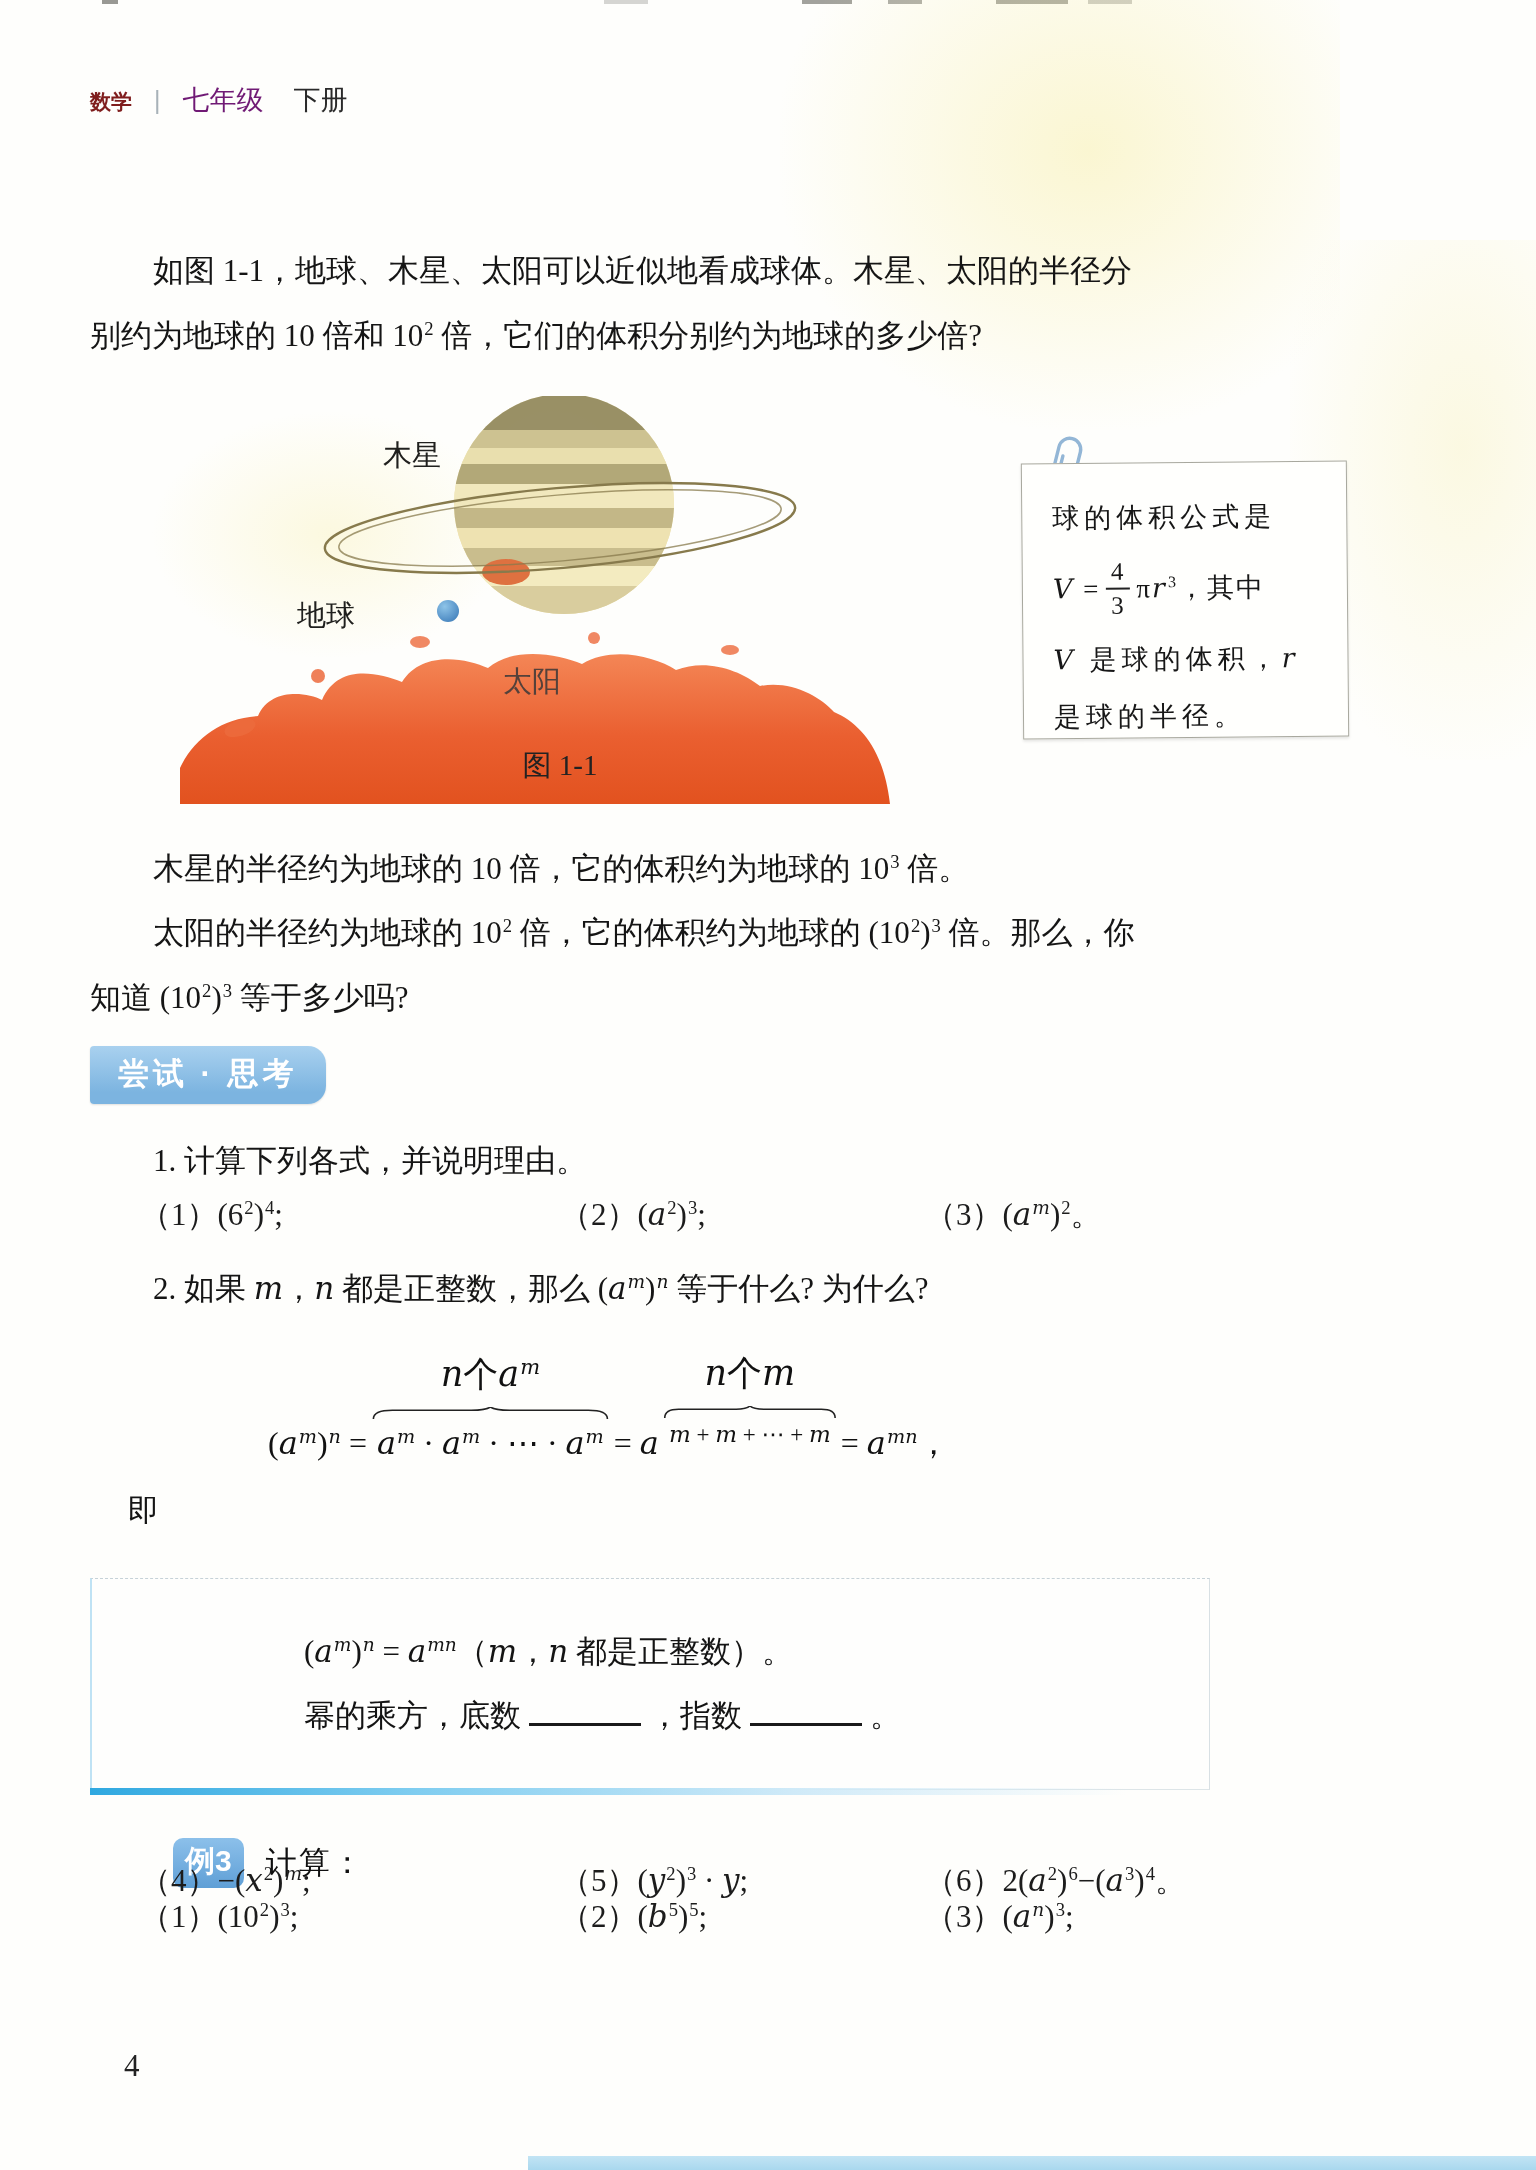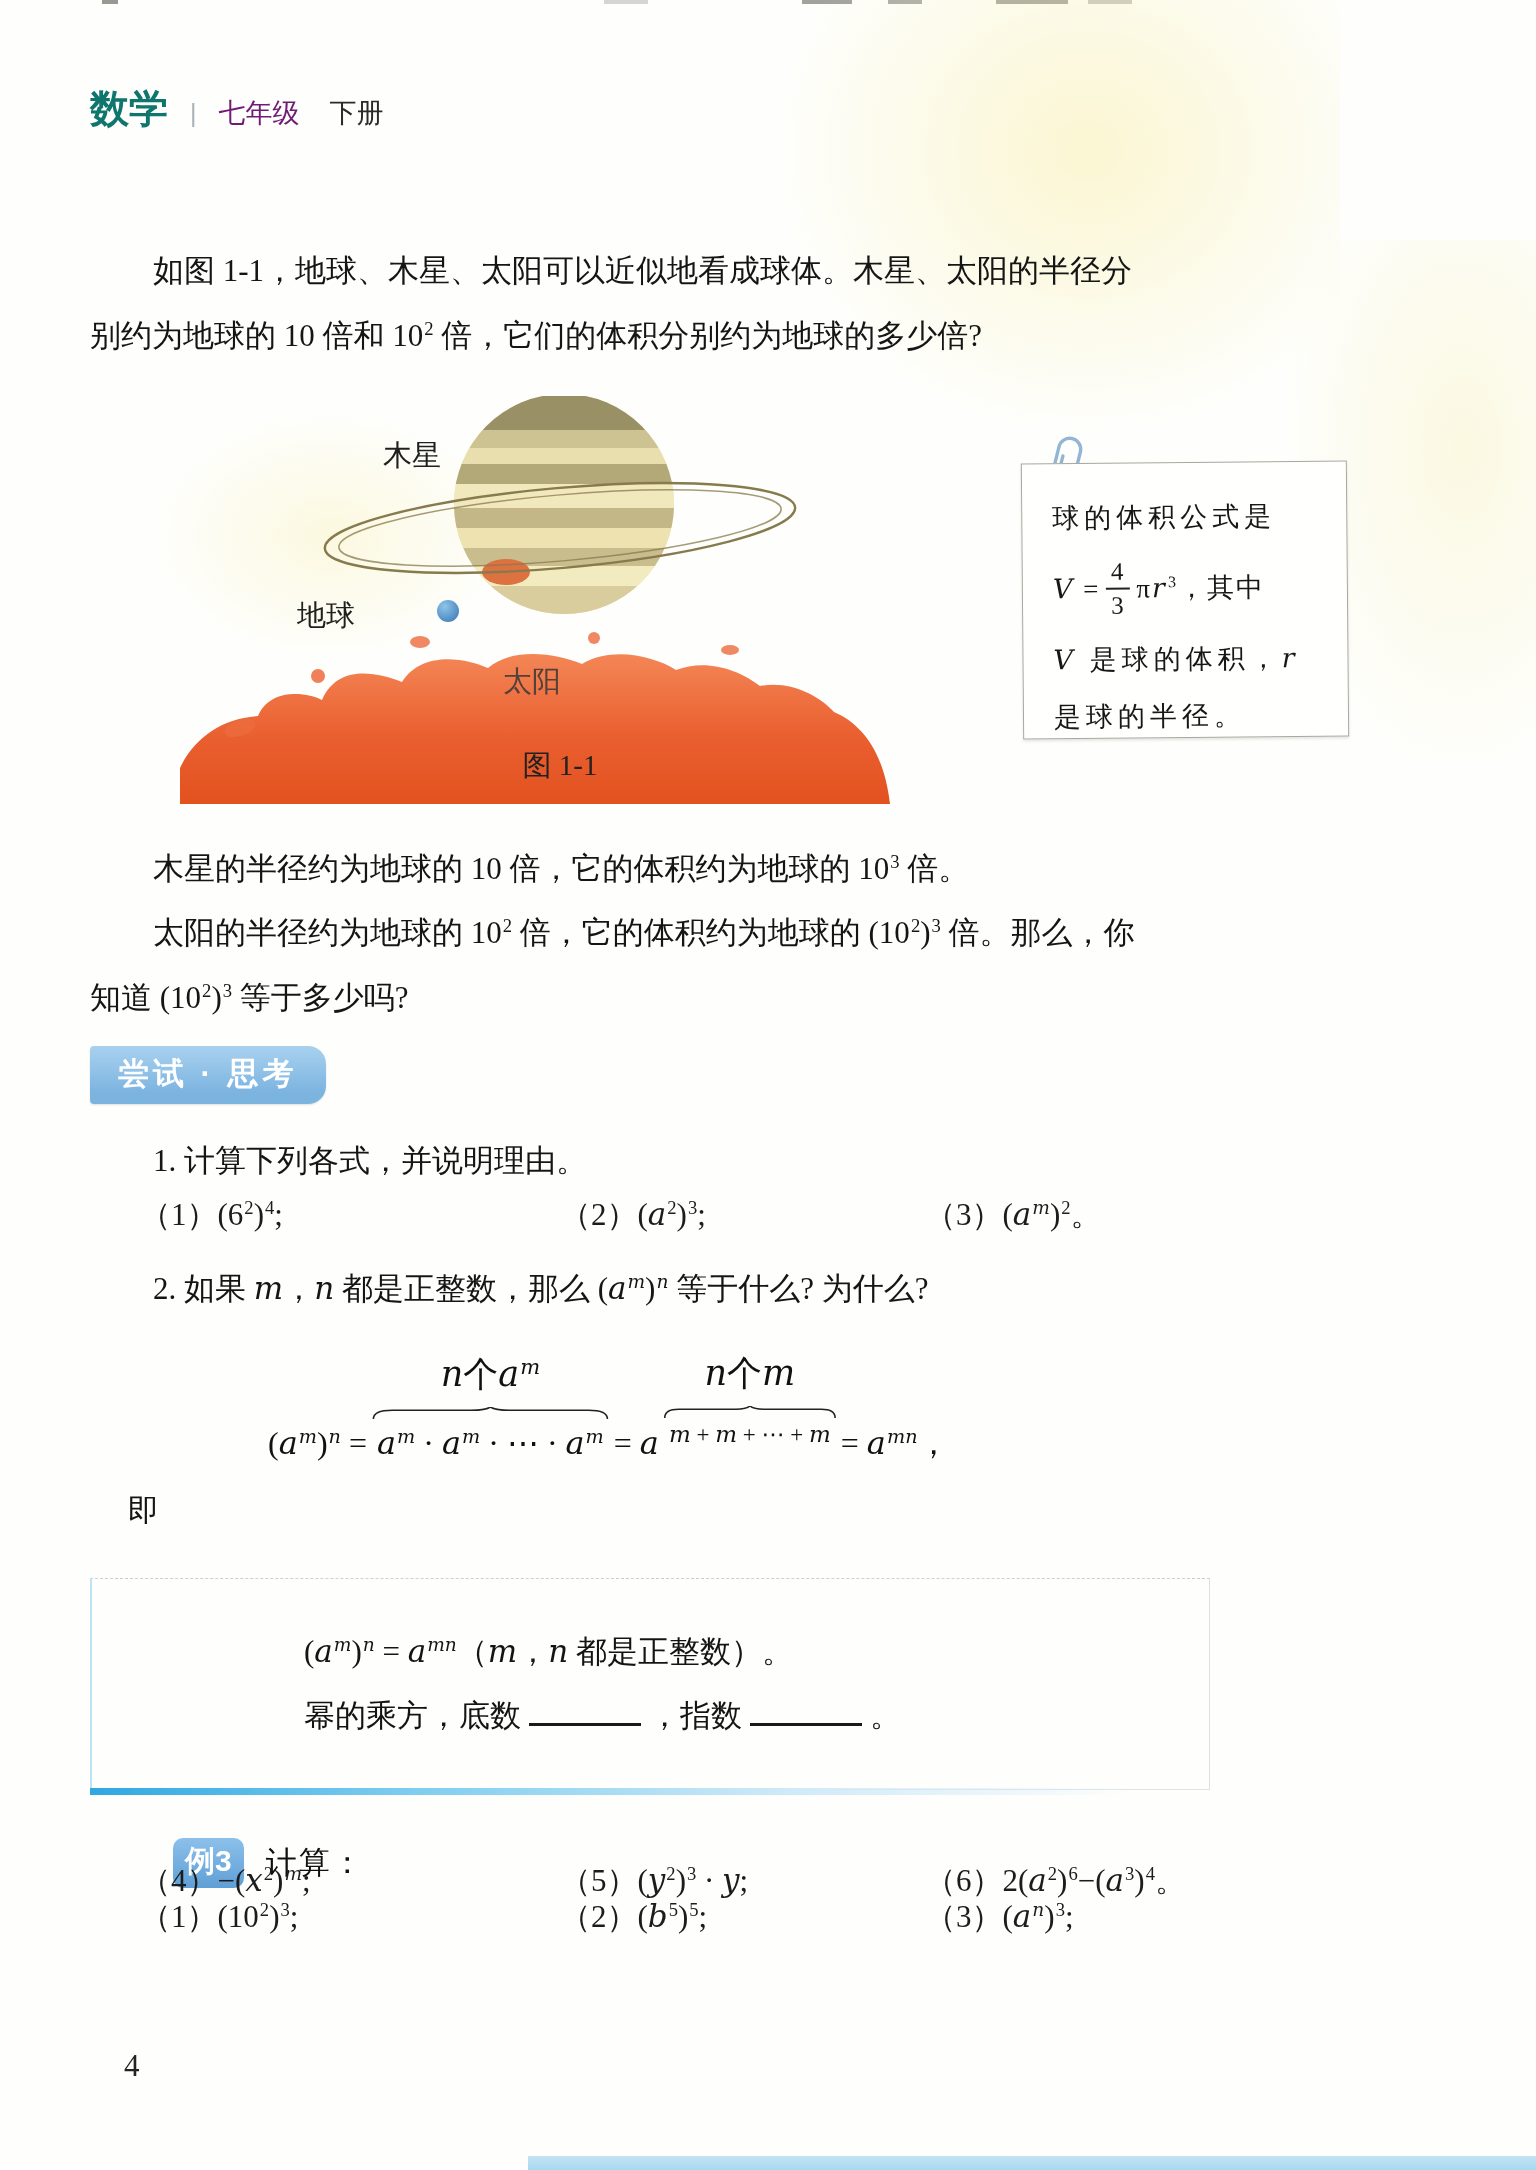--- a/index.html
+++ b/index.html
@@ -7,21 +7,21 @@
        font-family:"Liberation Serif","DejaVu Serif",serif;color:#1c1c1c;}
   .tint{position:absolute;pointer-events:none;}
   .tint1{left:780px;top:0;width:560px;height:430px;background:radial-gradient(ellipse at 55% 35%,rgba(247,238,168,.50),rgba(247,238,168,0) 72%);}
   .tint2{left:150px;top:410px;width:360px;height:250px;background:radial-gradient(ellipse at center,rgba(250,244,200,.55),rgba(250,244,200,0) 70%);}
   .tint3{left:1290px;top:240px;width:246px;height:520px;background:radial-gradient(ellipse at 70% 40%,rgba(246,238,176,.35),rgba(246,238,176,0) 75%);}
   .mark{position:absolute;top:0;height:4px;background:#45453e;}
 
   
   .hdr{position:absolute;left:90px;top:82px;display:flex;align-items:baseline;
        font-family:"Liberation Sans","DejaVu Sans",sans-serif;}
-  .hdr .subj{font-size:39px;font-weight:bold;color:#0f766e;}
+  .hdr .subj{font-size:21px;font-weight:bold;color:#7f1d1d;}
   .hdr .hdiv{font-size:25px;color:#a8b2b8;margin:0 22px;font-weight:normal;}
   .hdr .grade{font-size:27px;color:#701a75;margin-right:30px;}
   .hdr .vol{font-size:27px;color:#2a2a2a;}
 
   
   .para{position:absolute;left:90px;width:1382px;font-size:31px;line-height:65px;color:#151515;}
   .line{white-space:nowrap;}
   .indent{text-indent:63px;}
   sup{font-size:60%;line-height:0;vertical-align:super;margin-left:1px;}
   .it{font-style:italic;font-family:"DejaVu Serif","Liberation Serif",serif;}

